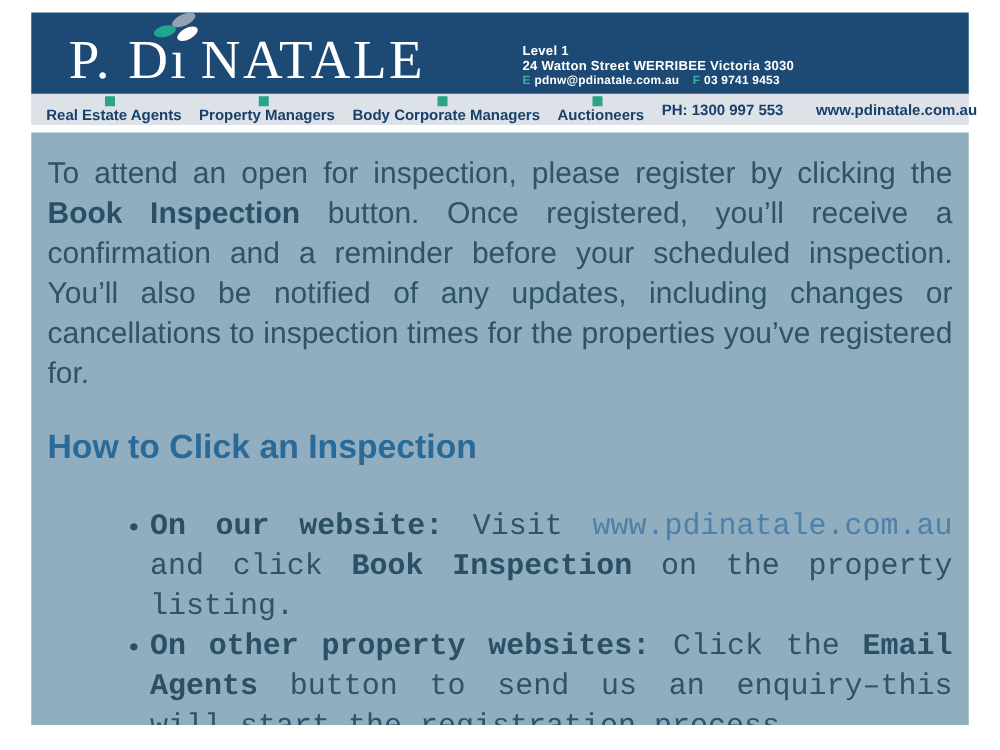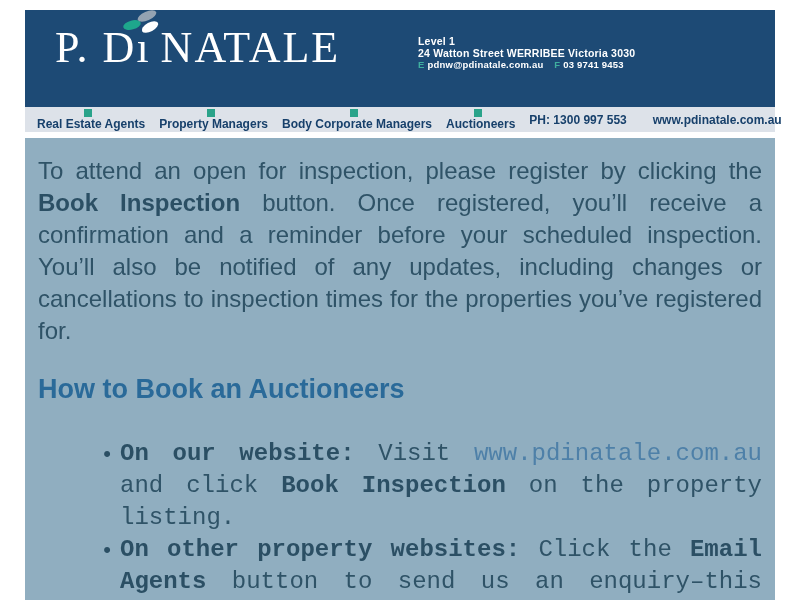--- a/index.html
+++ b/index.html
@@ -4,21 +4,21 @@
 <style>
   html,body { margin:0; padding:0; background:#ffffff; }
   .page {
     position:relative; width:800px; height:600px; background:#ffffff;
     font-family:"Liberation Sans", sans-serif; overflow:hidden;
   }
   .doc { position:absolute; left:25px; top:10px; width:750px; }
 
   
   .brand-header {
-    position:relative; height:97px; background:#1d4a75;
+    position:relative; height:65px; background:#1d4a75;
   }
   .logo {
     position:absolute; left:30px; top:16px;
     font-family:"Liberation Serif", serif; font-size:44px; color:#ffffff;
     letter-spacing:2px; white-space:nowrap; line-height:1;
   }
   .logo .i-wrap { position:relative; display:inline-block; }
   .logo .leaf-svg { position:absolute; left:-16px; top:-18px; }
   .logo .part3 { margin-left:10px; }
 
@@ -111,21 +111,21 @@
         <span class="phone">PH: 1300 997 553</span>
         <span>www.pdinatale.com.au</span>
       </span>
     </div>
 
     <main class="content">
       <p class="intro">
         <span>To attend an open for inspection, please register by clicking the </span><span class="bold">Book Inspection</span><span> button. Once registered, you’ll receive a confirmation and a reminder before your scheduled inspection. You’ll also be notified of any updates, including changes or cancellations to inspection times for the properties you’ve registered for.</span>
       </p>
 
-      <h2 class="heading">How to Book an Auctioneers</h2>
+      <h2 class="heading">How to Click an Inspection</h2>
 
       <ul class="blist">
         <li>
           <span class="bullet">•</span>
           <span class="li-text">
             <span class="bold">On our website:</span><span> Visit </span><span class="link">www.pdinatale.com.au</span><span> and click </span><span class="bold">Book Inspection</span><span> on the property listing.</span>
           </span>
         </li>
         <li>
           <span class="bullet">•</span>

